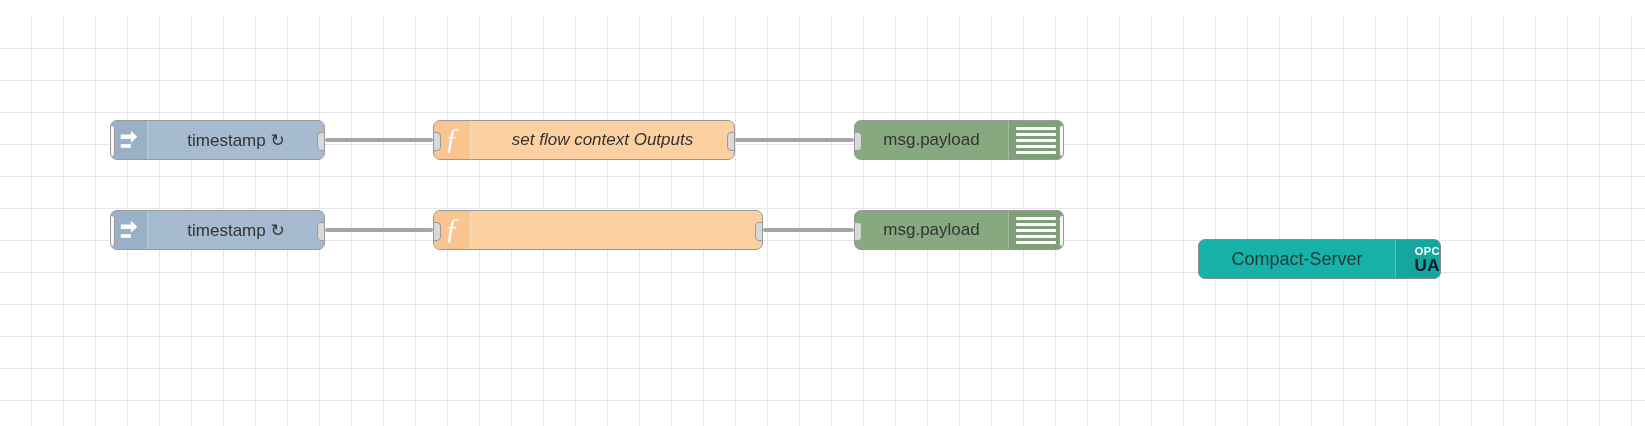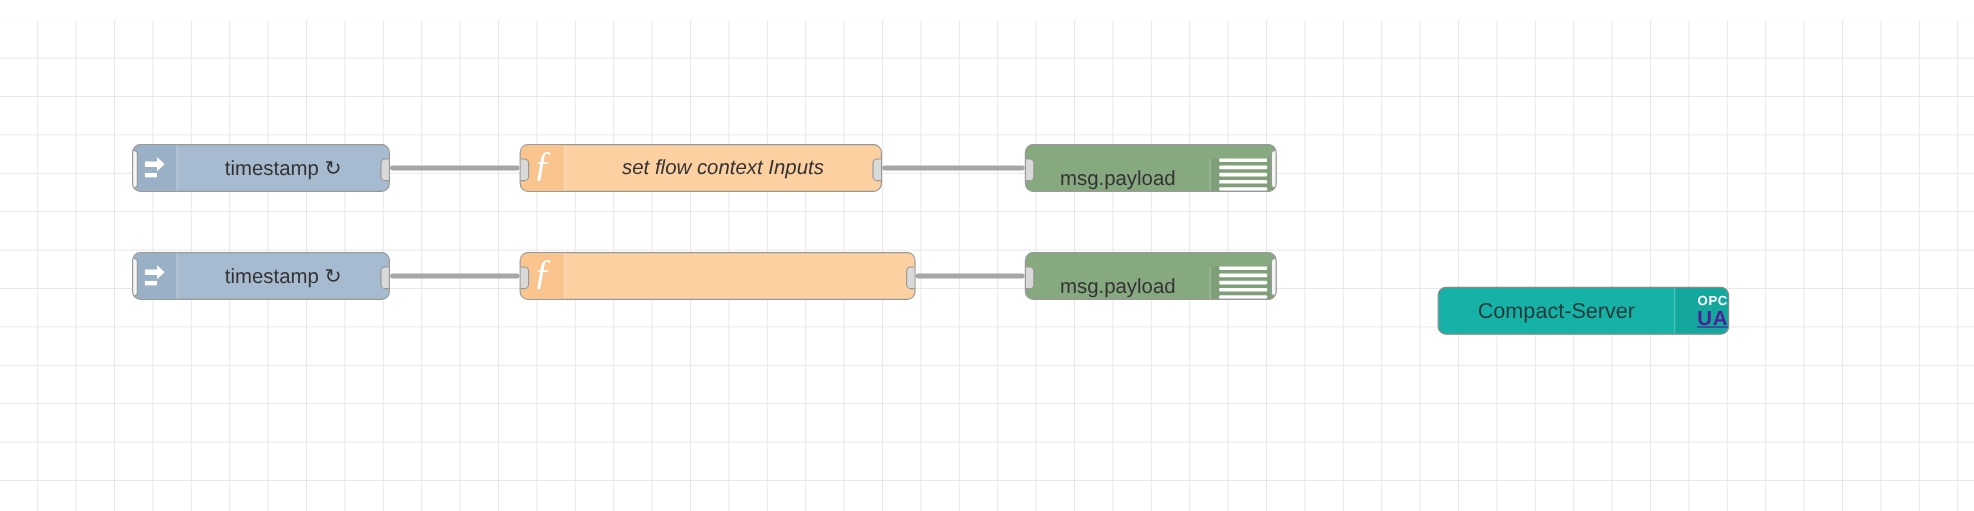--- a/index.html
+++ b/index.html
@@ -105,21 +105,20 @@
     top: -2px;
   }
   .node.func .node-label {
     font-style: italic;
     font-size: 17px;
   }
 
   
   .node.debug {
     background: #87a980;
-    align-items: flex-end;
   }
   .node.debug .icon-box.right {
     background: #7e9f77;
     border-left: 1px solid rgba(255,255,255,0.30);
     flex: 0 0 40px;
     width: 40px;
     flex-direction: column;
     gap: 3px;
     padding: 0 7px;
   }
@@ -164,26 +163,25 @@
     padding-left: 6px;
   }
   .opc-top {
     color: #ffffff;
     font-size: 11px;
     font-weight: bold;
     letter-spacing: 0.5px;
     line-height: 12px;
   }
   .opc-bottom {
-    color: #4c1d95;
+    color: #0f172a;
     font-size: 17px;
     font-weight: bold;
     letter-spacing: 0.5px;
     line-height: 17px;
-    text-decoration: underline;
   }
 
   
   .port {
     position: absolute;
     width: 14px;
     height: 19px;
     box-sizing: border-box;
     background: #d9d9d9;
     border: 1px solid #999999;
@@ -223,21 +221,21 @@
     </div>
     <div class="node-label">timestamp ↻</div>
     <div class="port out"></div>
   </div>
 
   <div class="node func" style="left:433px; top:103px; width:302px;">
     <div class="port in"></div>
     <div class="icon-box left">
       <span class="func-f">ƒ</span>
     </div>
-    <div class="node-label">set flow context Inputs</div>
+    <div class="node-label">set flow context Outputs</div>
     <div class="port out"></div>
   </div>
 
   <div class="node debug" style="left:854px; top:103px; width:210px;">
     <div class="port in"></div>
     <div class="node-label">msg.payload</div>
     <div class="icon-box right">
       <span class="debug-bar"></span>
         <span class="debug-bar"></span>
       <span class="debug-bar"></span>

